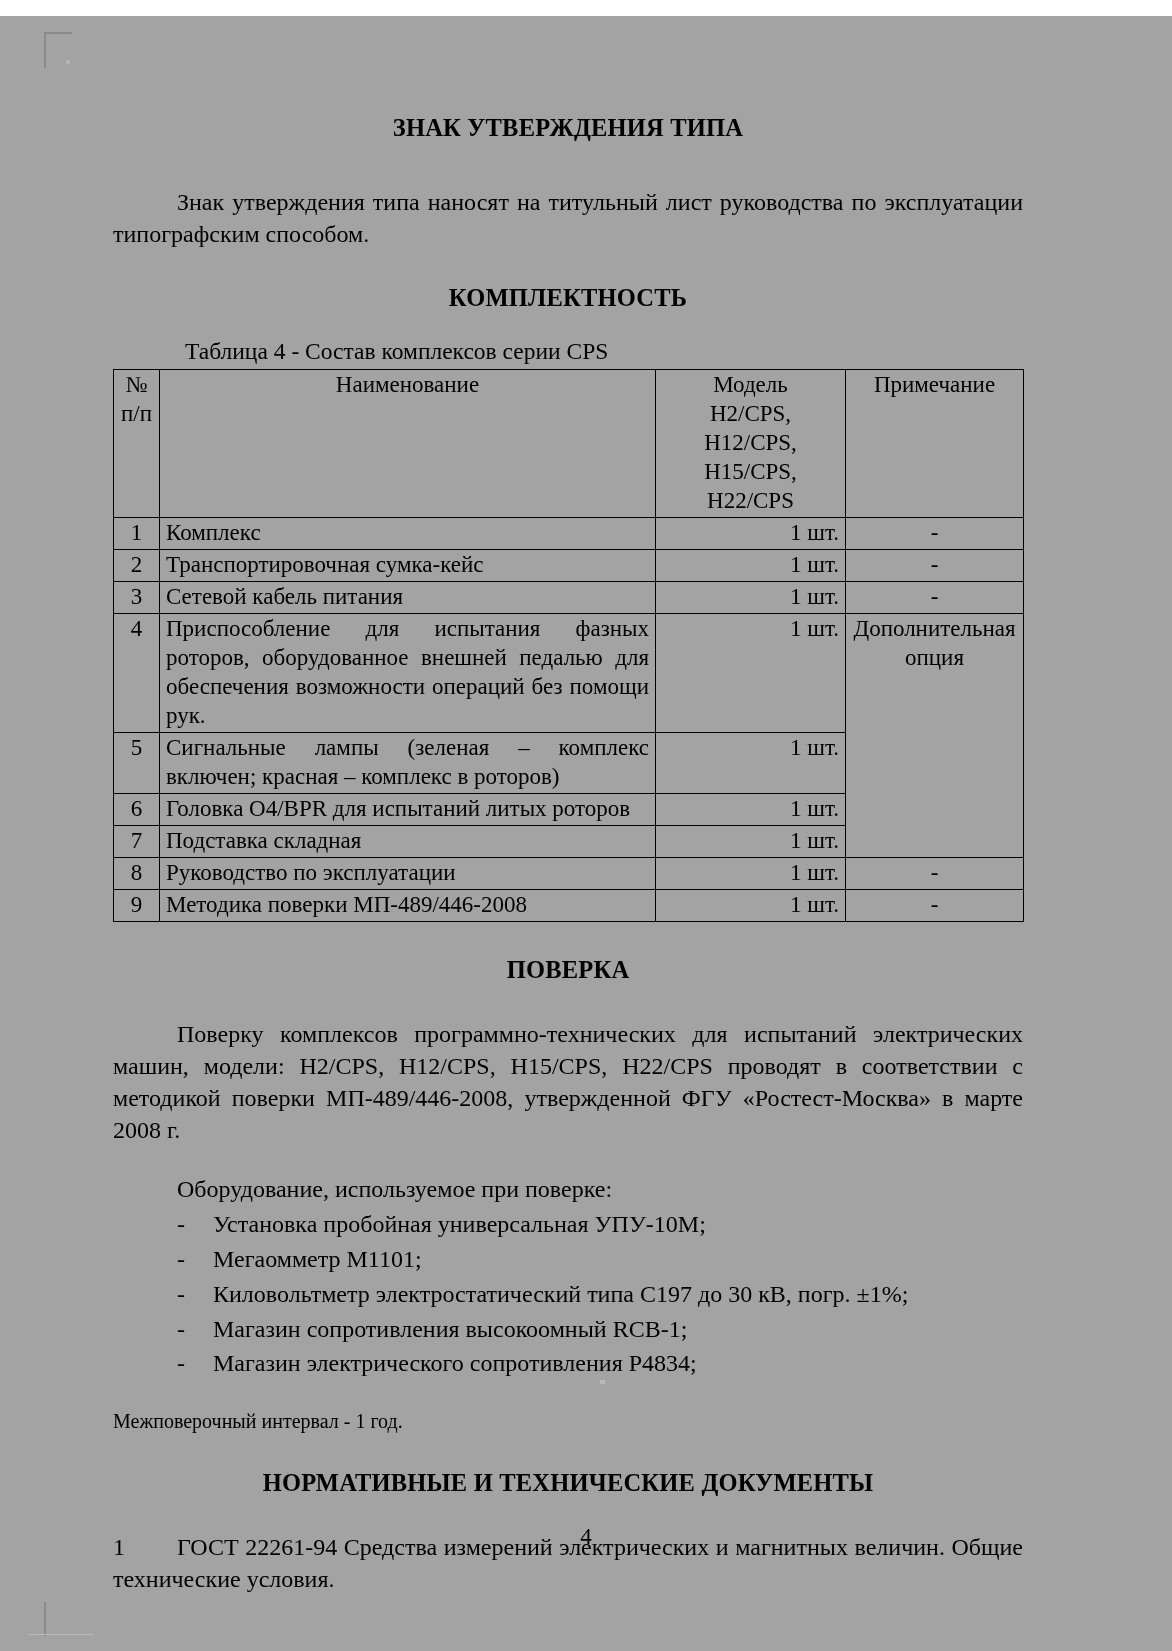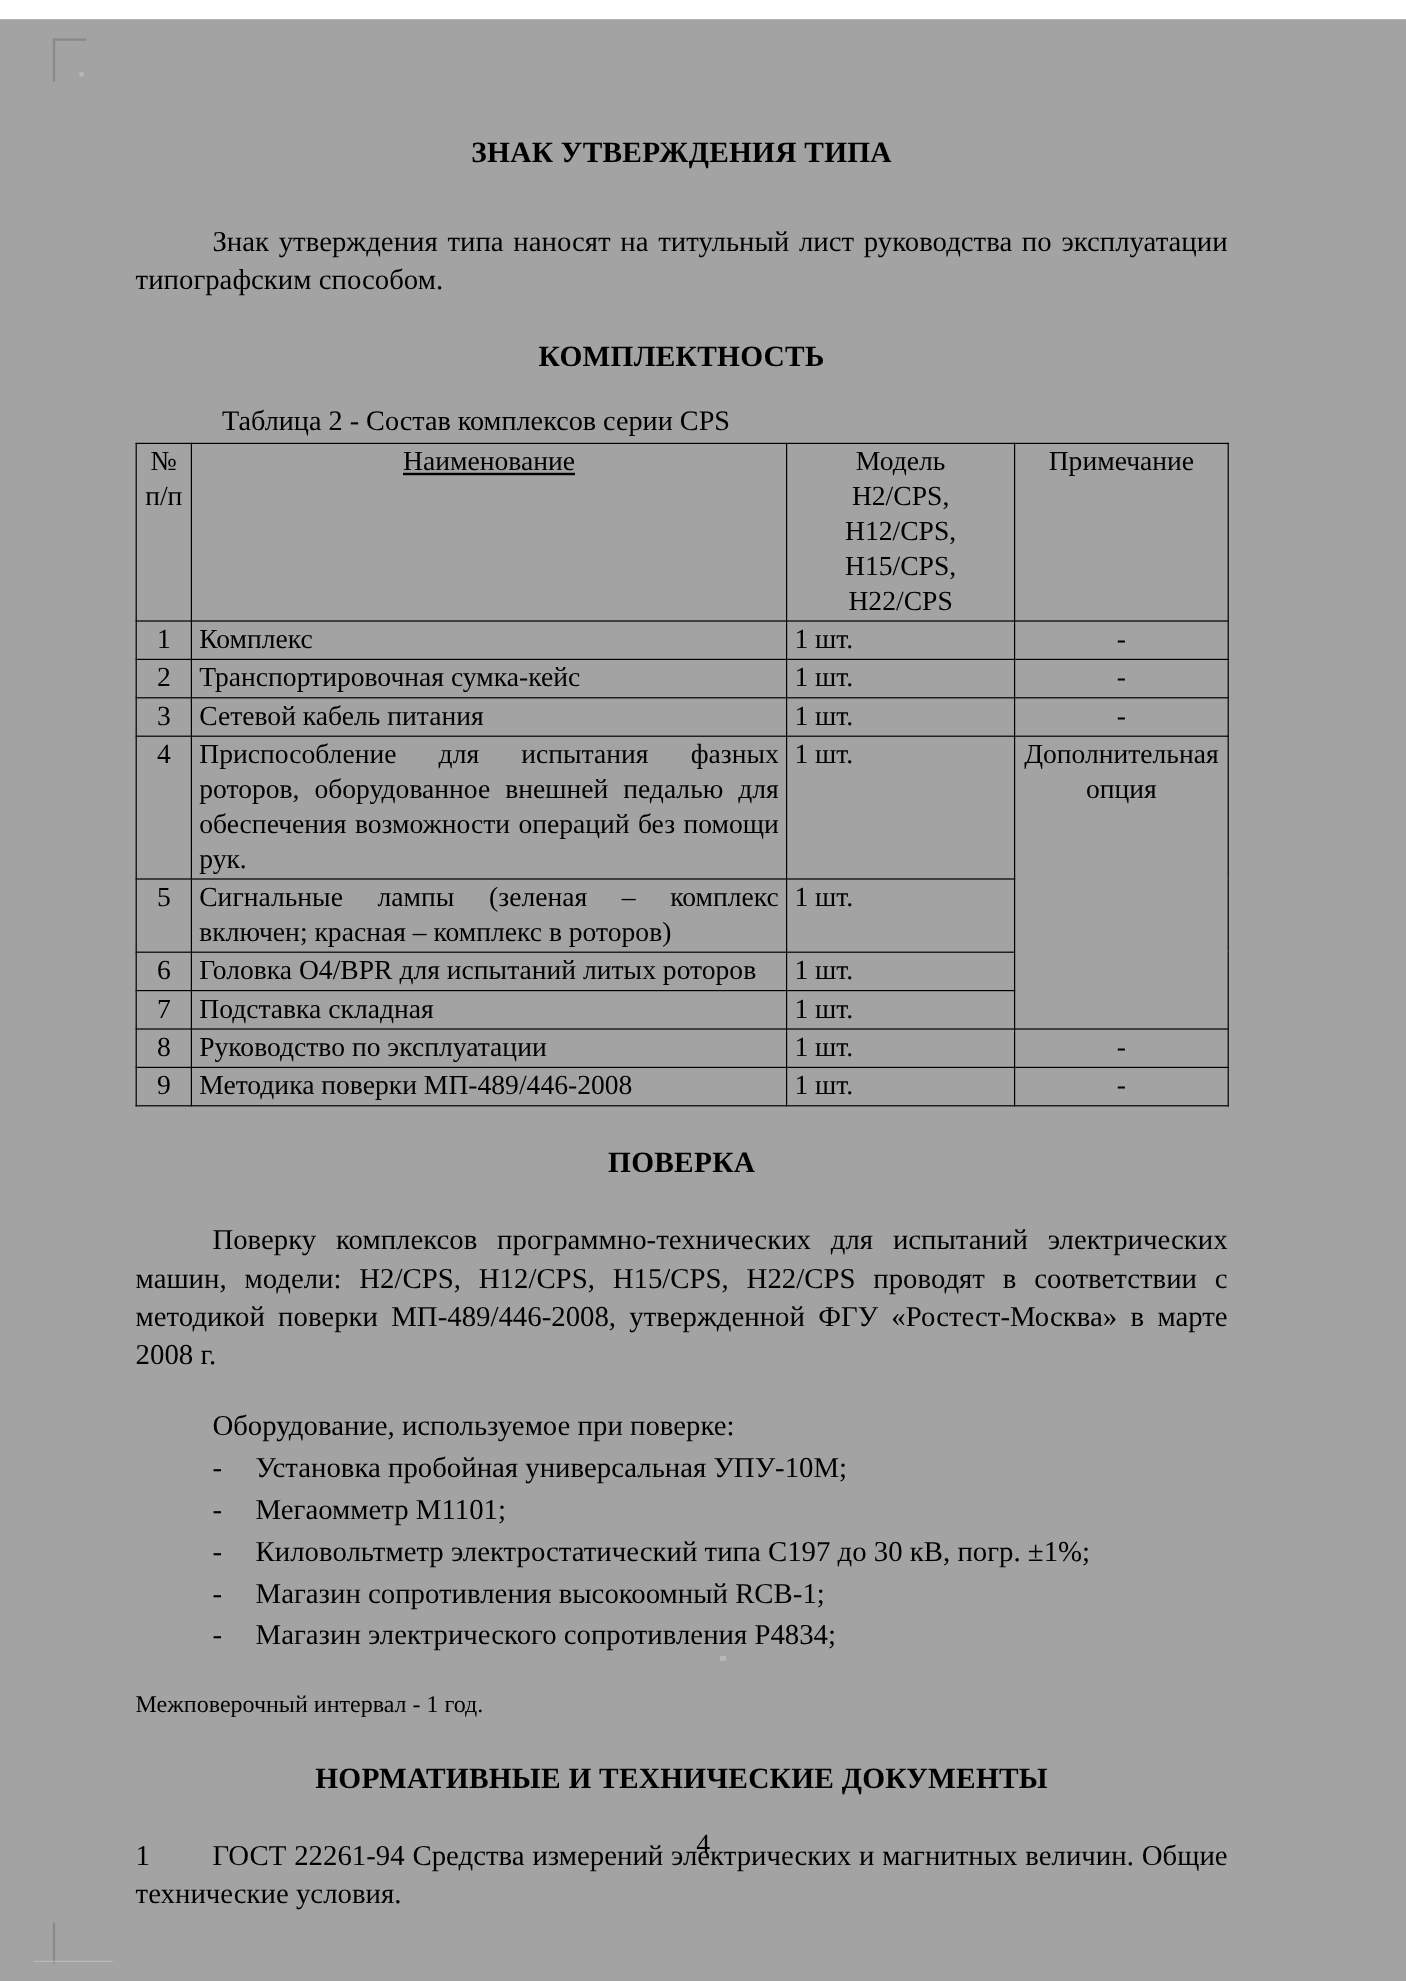--- a/index.html
+++ b/index.html
@@ -70,21 +70,21 @@
   table.kit th {
     text-align: center;
     vertical-align: top;
   }
   .col-num   { width: 46px; }
   .col-name  { width: 496px; }
   .col-model { width: 190px; }
   .col-note  { width: 178px; }
 
   td.num, th.num { text-align: center; }
-  td.model, th.model { text-align: left; }
+  td.model, th.model { text-align: right; }
   td.note, th.note { text-align: center; vertical-align: middle; }
   td.name { text-align: justify; text-justify: inter-word; }
   td.name.nojust { text-align: left; }
   .hdr-tall { height: 74px; }
   .note-merged { vertical-align: middle; text-align: center; line-height: 1.35; }
 
   ul.dashlist {
     list-style: none;
     margin: 0;
     padding: 0;
@@ -157,36 +157,36 @@
     <div class="spacer-xl"></div>
 
     <p class="para indent">Знак утверждения типа наносят на титульный лист руководства по эксплуатации типографским способом.</p>
 
     <div class="spacer-lg"></div>
 
     <div class="h-center">КОМПЛЕКТНОСТЬ</div>
 
     <div class="spacer-md"></div>
 
-    <div class="table-caption">Таблица 2 - Состав комплексов серии CPS</div>
+    <div class="table-caption">Таблица 4 - Состав комплексов серии CPS</div>
 
     <table class="kit">
       <colgroup>
         <col class="col-num">
         <col class="col-name">
         <col class="col-model">
         <col class="col-note">
       </colgroup>
       <thead>
         <tr>
           <th class="num hdr-tall">
             <div>№</div>
             <div>п/п</div>
           </th>
-          <th class="hdr-tall" style="text-align:center; vertical-align:top;text-decoration:underline;">Наименование</th>
+          <th class="hdr-tall" style="text-align:center; vertical-align:top;">Наименование</th>
           <th class="model hdr-tall">
             <div>Модель</div>
             <div>H2/CPS, H12/CPS,</div>
             <div>H15/CPS, H22/CPS</div>
           </th>
           <th class="note hdr-tall" style="vertical-align:top;">Примечание</th>
         </tr>
       </thead>
       <tbody>
         <tr>

